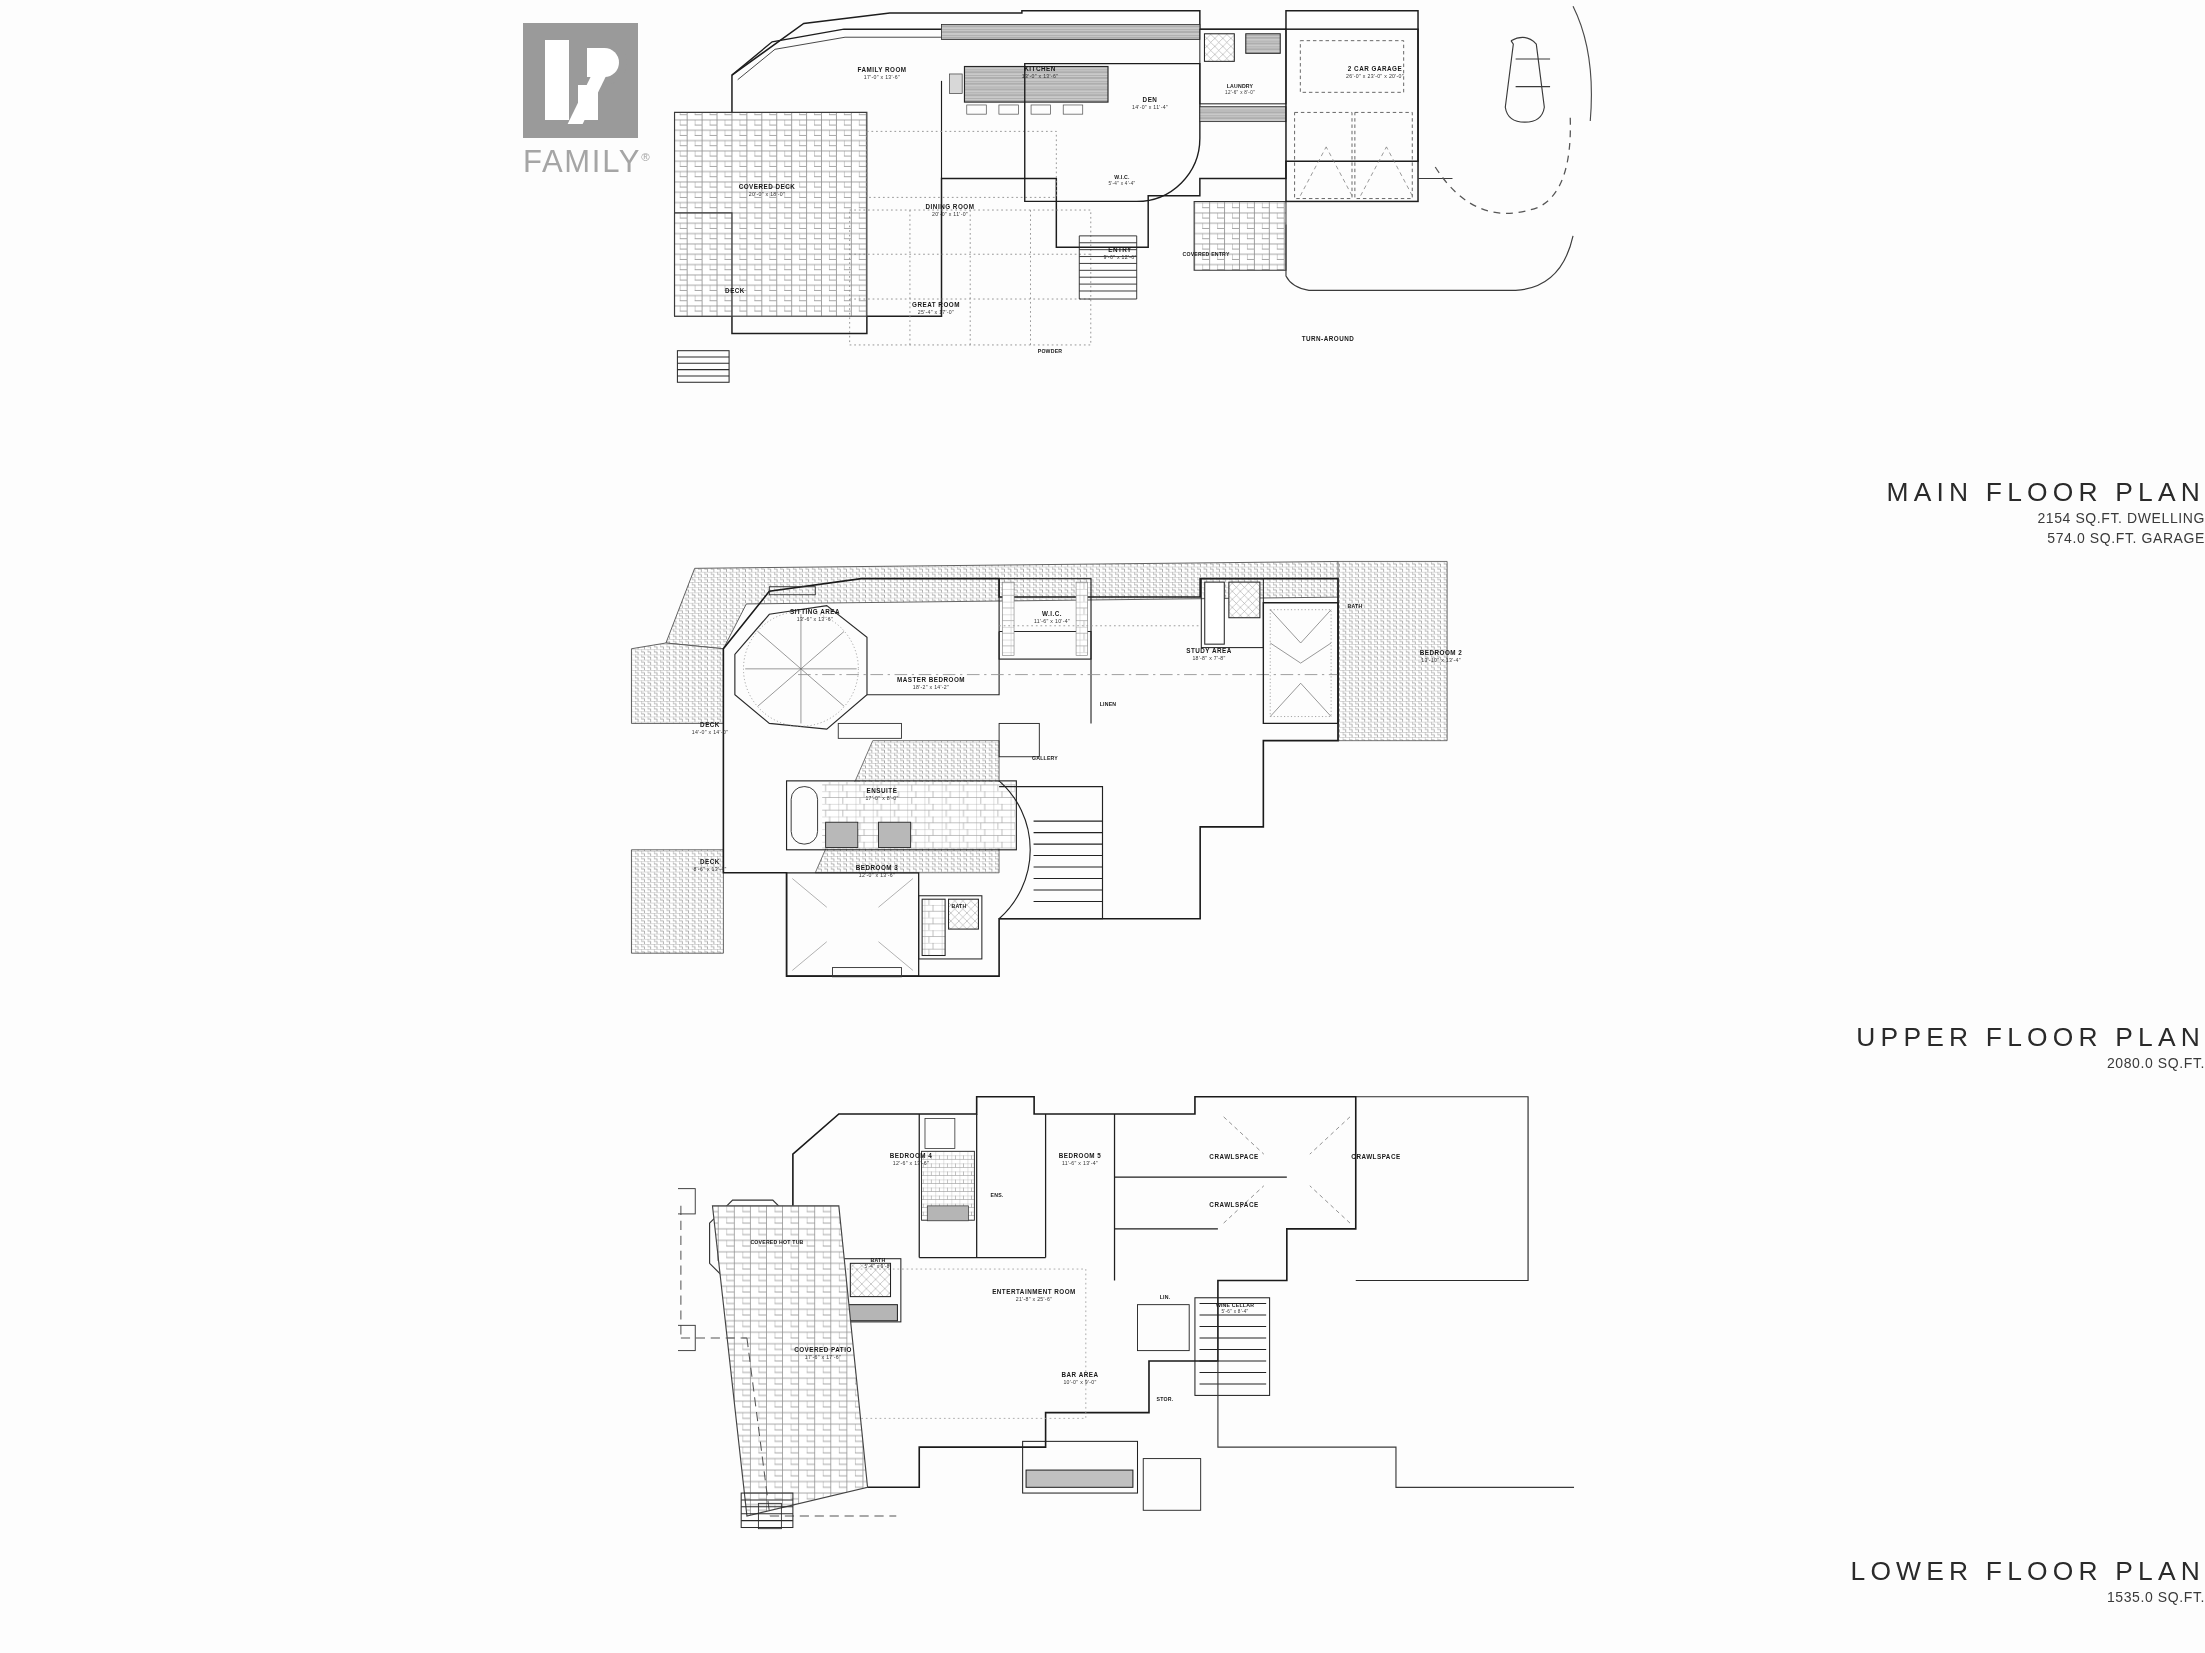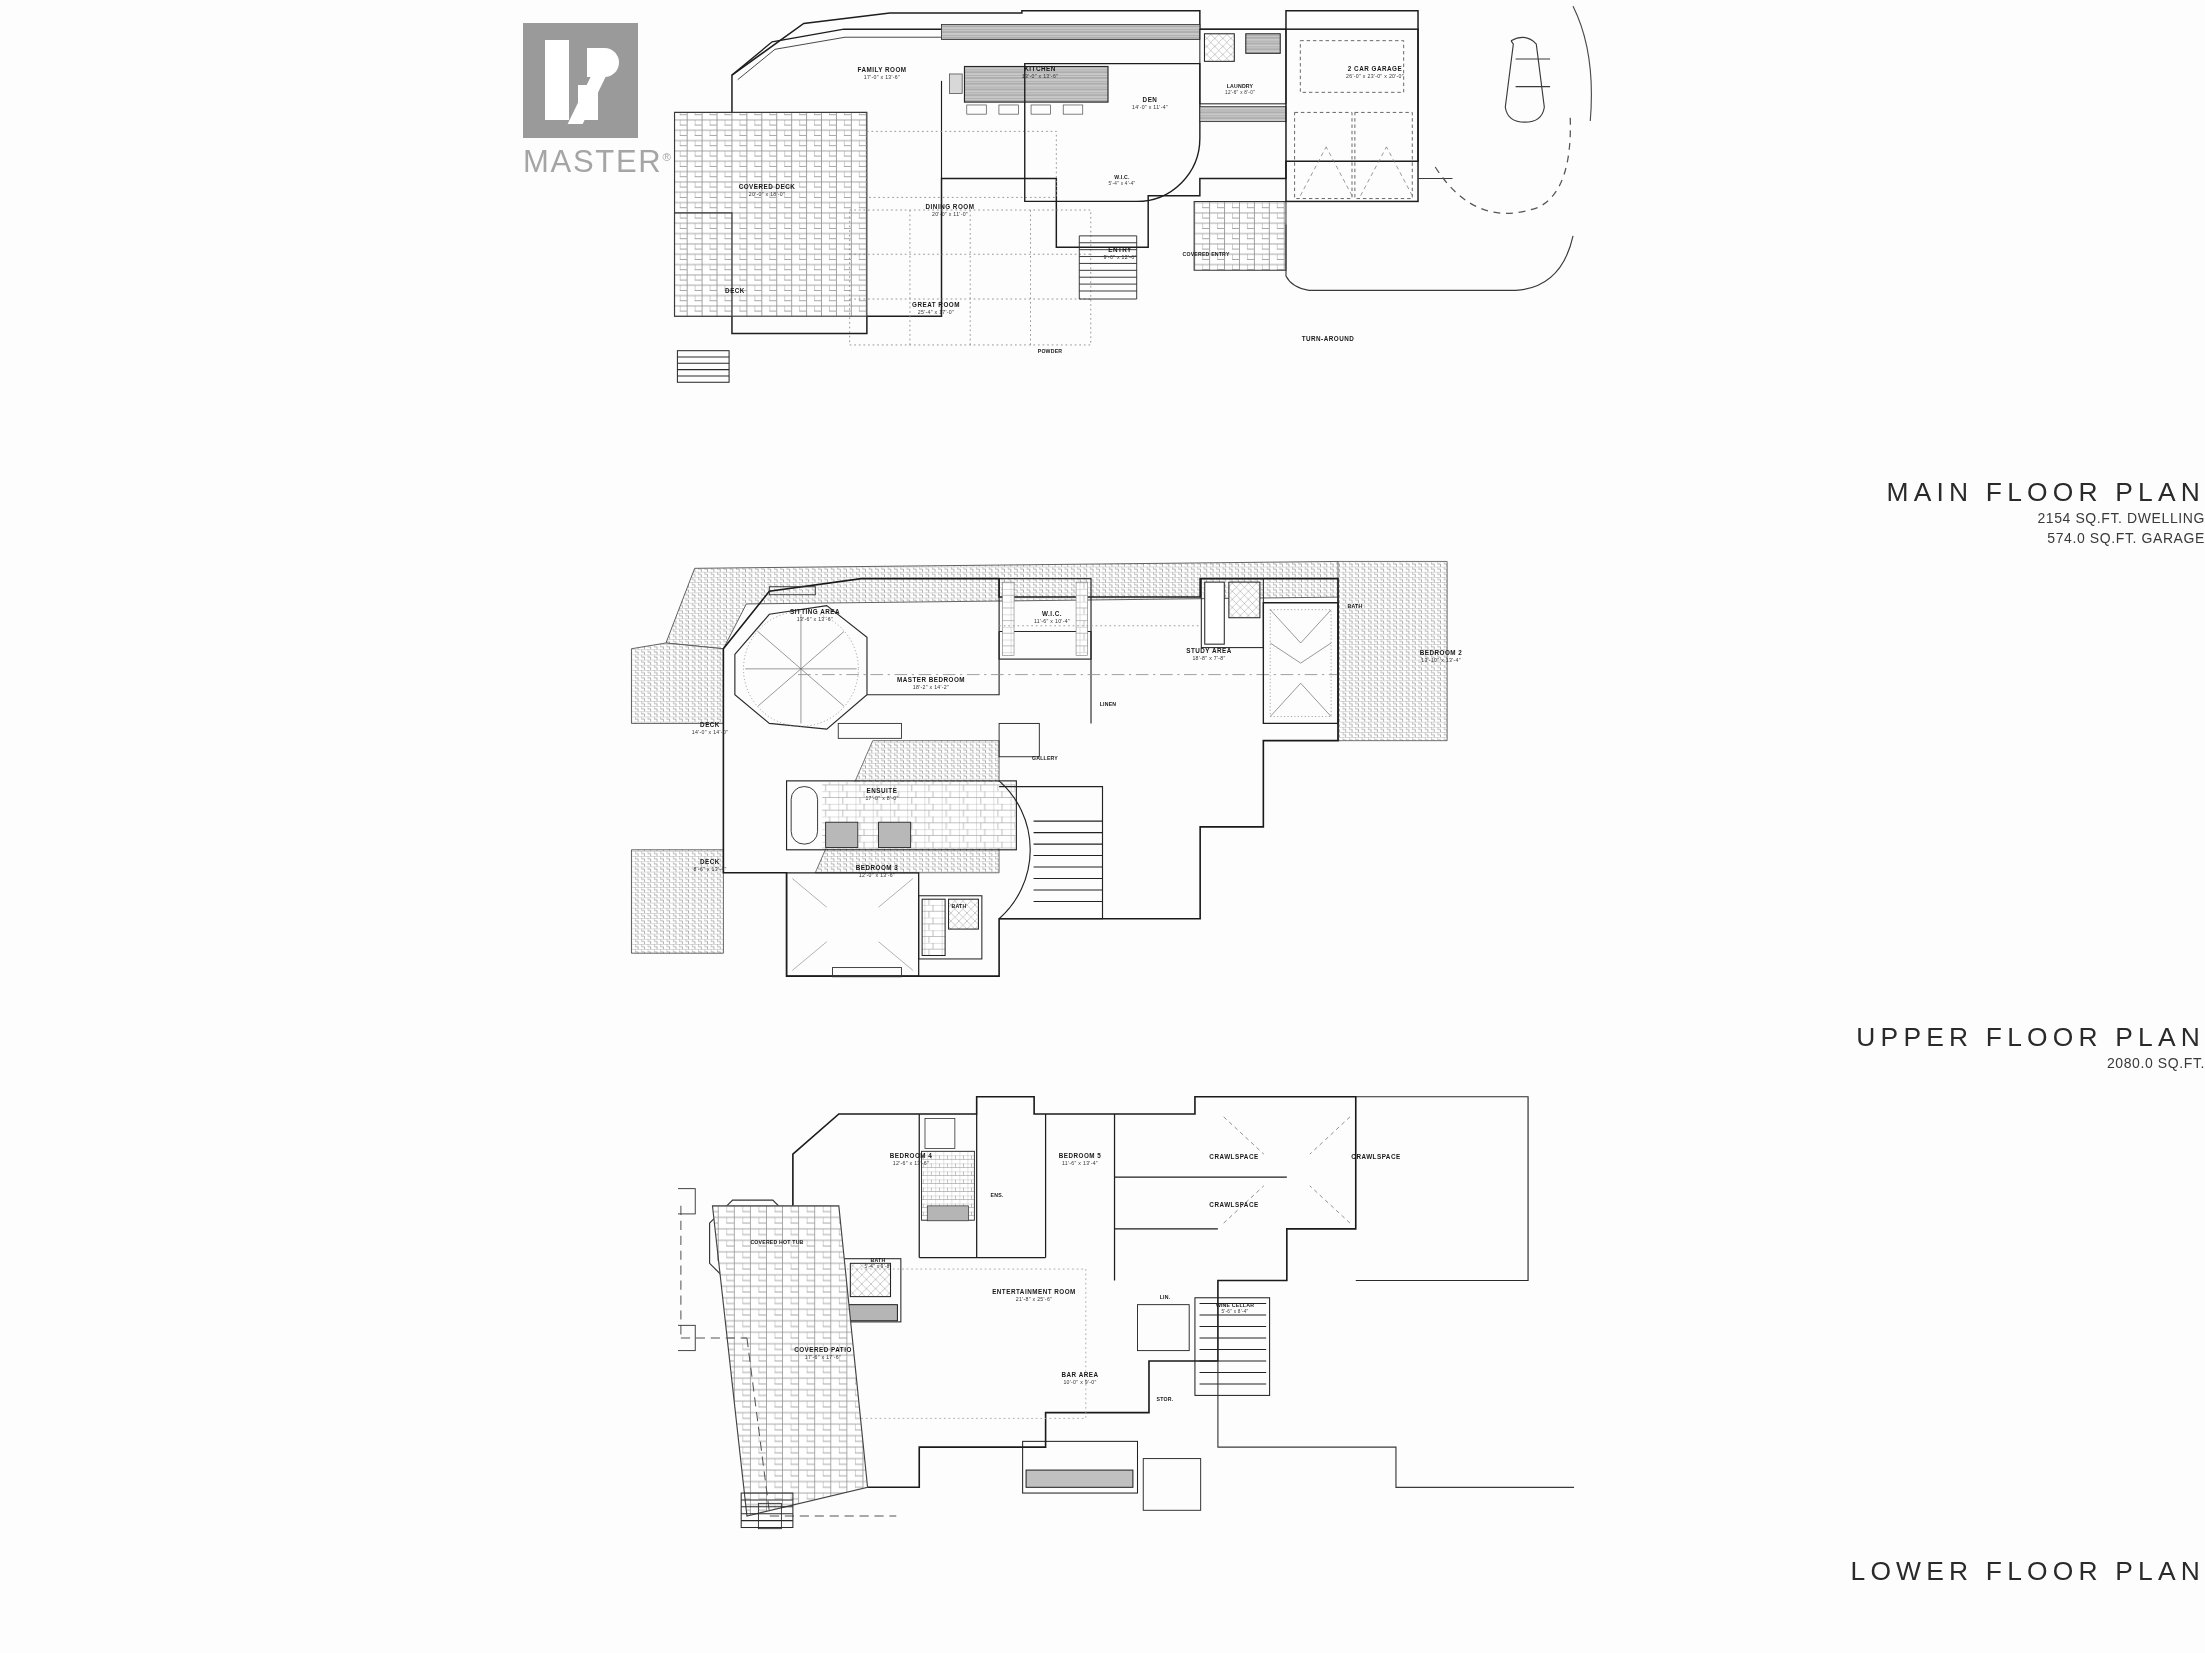--- a/index.html
+++ b/index.html
@@ -45,21 +45,21 @@
 
   <div id="watermark">
     <div id="wm-mark">
       <div class="bar"></div>
         <div class="stem"></div>
       <div class="bowl"></div>
         <div class="bowl-in"></div>
         <div class="leg"></div>
     </div>
     <div id="wm-text">
-      <span>MASTER</span><sup>®</sup>
+      <span>FAMILY</span><sup>®</sup>
     </div>
   </div>
 
   <div class="plan" id="plan-main" style="left:620px;top:5.7px;width:976px;height:454px;">
     <svg viewBox="0 0 1700 790" width="976" height="454" shape-rendering="geometricPrecision">
       <defs>
         <pattern id="deckpat" width="26" height="18" patternUnits="userSpaceOnUse">
           <rect width="26" height="18" fill="#fff"></rect>
           <path d="M0 0H26M0 9H13M13 9V18M0 0V9" stroke="#8d8d8d" stroke-width="1.4" fill="none"></path>
           <path d="M13 0V9M0 18H26" stroke="#8d8d8d" stroke-width="1.4" fill="none"></path>
@@ -387,20 +387,21 @@
     <div class="t-sub">574.0 SQ.FT. GARAGE</div>
   </div>
 
   <div class="title" style="left:0;top:1022px;">
     <div class="t-main">UPPER  FLOOR  PLAN</div>
     <div class="t-sub">2080.0 SQ.FT.</div>
   </div>
 
   <div class="title" style="left:0;top:1556px;">
     <div class="t-main">LOWER  FLOOR  PLAN</div>
+    <div class="t-sub">1535.0 SQ.FT.</div>
   </div>
 
   <div id="labels-main" class="label-layer">
       <div class="lbl sm" style="left: 882px; top: 66px;">
         <span class="n">FAMILY ROOM</span>
         <span class="d">17'-0" x 13'-6"</span>
       </div>
       <div class="lbl sm" style="left: 1040px; top: 65px;">
         <span class="n">KITCHEN</span>
         <span class="d">13'-0" x 13'-6"</span>

